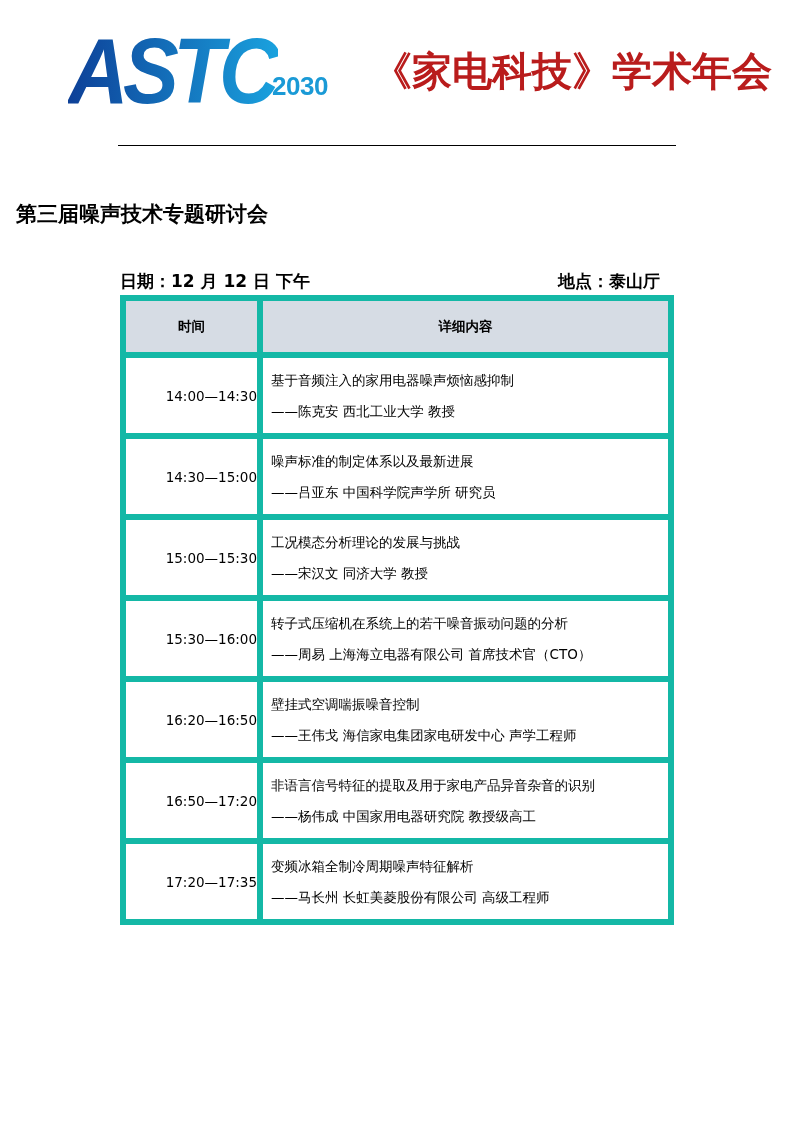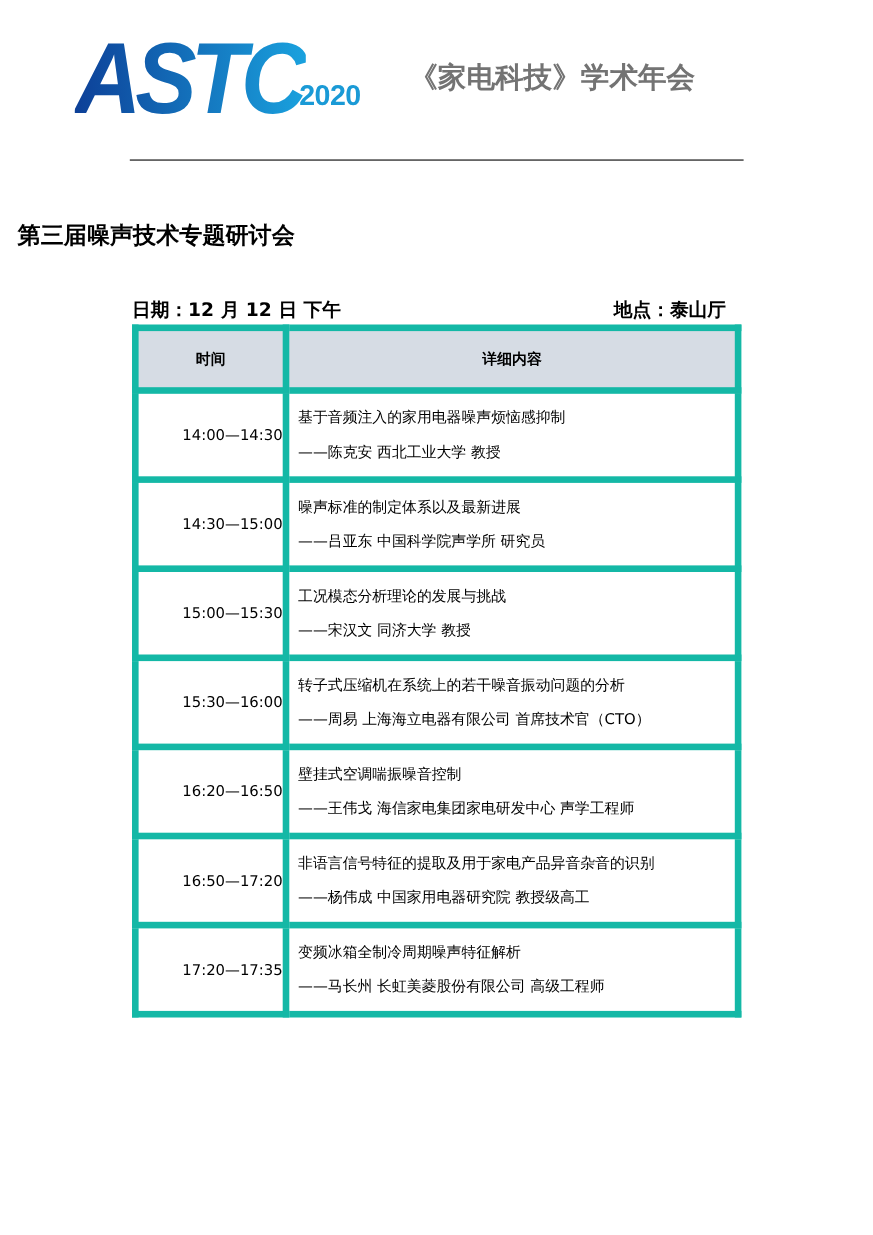--- a/index.html
+++ b/index.html
@@ -5,21 +5,21 @@
   html, body { margin: 0; padding: 0; background: #ffffff; }
   body { width: 794px; height: 1123px; position: relative; overflow: hidden;
          font-family: "DejaVu Sans", "Liberation Sans", sans-serif; color: #000; }
 
   .logo { position: absolute; left: 68px; top: 33px; height: 74px; width: 270px; }
   .logo-svg { position: absolute; left: 0; top: 0; }
   .logo-year { position: absolute; left: 204px; top: 38px; font-family: "Liberation Sans", sans-serif;
                font-weight: bold; font-size: 26px; color: #1a9ad6; letter-spacing: -0.5px; }
 
   .conf { position: absolute; left: 372px; top: 48px; width: 360px; }
-  .conf-cn { font-family: "DejaVu Sans", sans-serif; font-size: 26px; color: #737373;
+  .conf-cn { font-family: "DejaVu Sans", sans-serif; font-size: 40px; color: #b91c1c;
              letter-spacing: 0px; line-height: 46px; white-space: nowrap; font-weight: bold; }
   .conf-en { font-family: "DejaVu Sans", sans-serif; font-size: 16.5px; color: #595959;
              font-weight: bold; line-height: 22px; white-space: nowrap; margin-left: 4px; letter-spacing: -0.3px; }
 
   .rule { position: absolute; left: 118px; top: 145px; width: 558px; height: 0;
           border-top: 1.5px solid #000; }
 
   .title { position: absolute; left: 0; width: 794px; top: 200px; text-align: left;
            font-size: 21px; font-weight: bold; margin-left: 16px; }
 
@@ -43,21 +43,21 @@
 <div class="logo">
   <svg class="logo-svg" width="210" height="74" viewBox="0 0 210 74">
     <defs>
       <linearGradient id="lg" x1="0" y1="0" x2="1" y2="0">
         <stop offset="0" stop-color="#0d3f97"></stop>
         <stop offset="1" stop-color="#1aa3df"></stop>
       </linearGradient>
     </defs>
     <text x="0" y="70" font-family="Liberation Sans, sans-serif" font-weight="bold" font-style="italic" font-size="92" fill="url(#lg)" letter-spacing="-6" textLength="206" lengthAdjust="spacingAndGlyphs">ASTC</text>
   </svg>
-  <span class="logo-year">2020</span>
+  <span class="logo-year">2030</span>
 </div>
 
 <div class="conf">
   <div class="conf-cn">《家电科技》学术年会</div>
 </div>
 
 <div class="rule"></div>
 
 <div class="title">第三届噪声技术专题研讨会</div>
 

